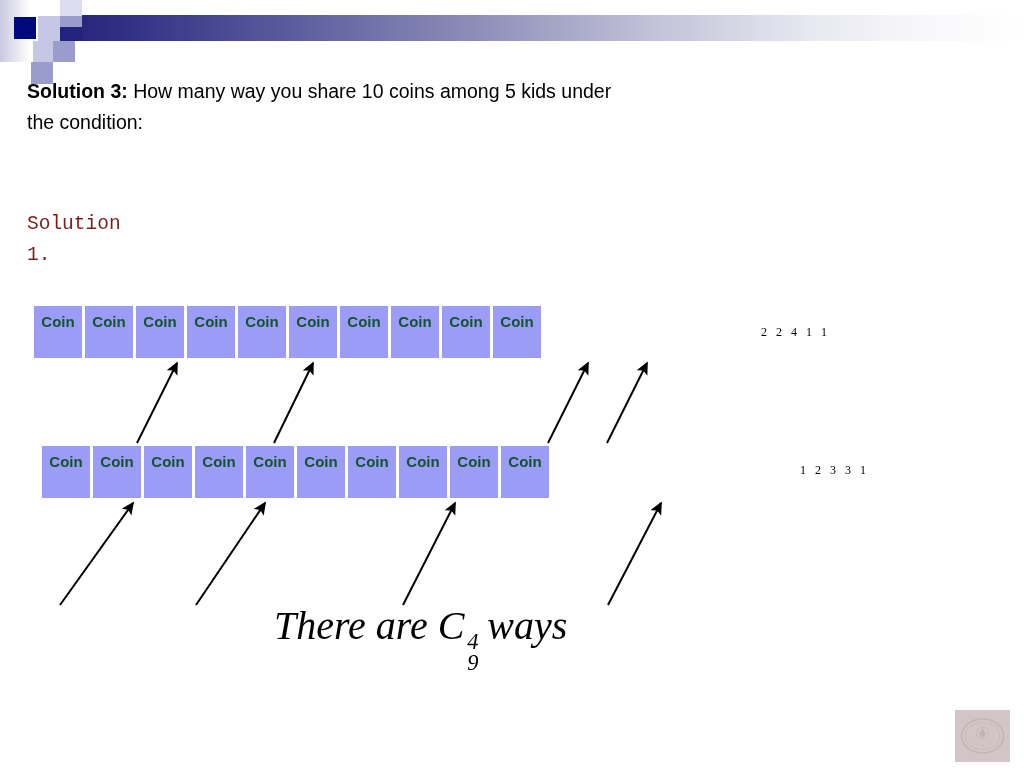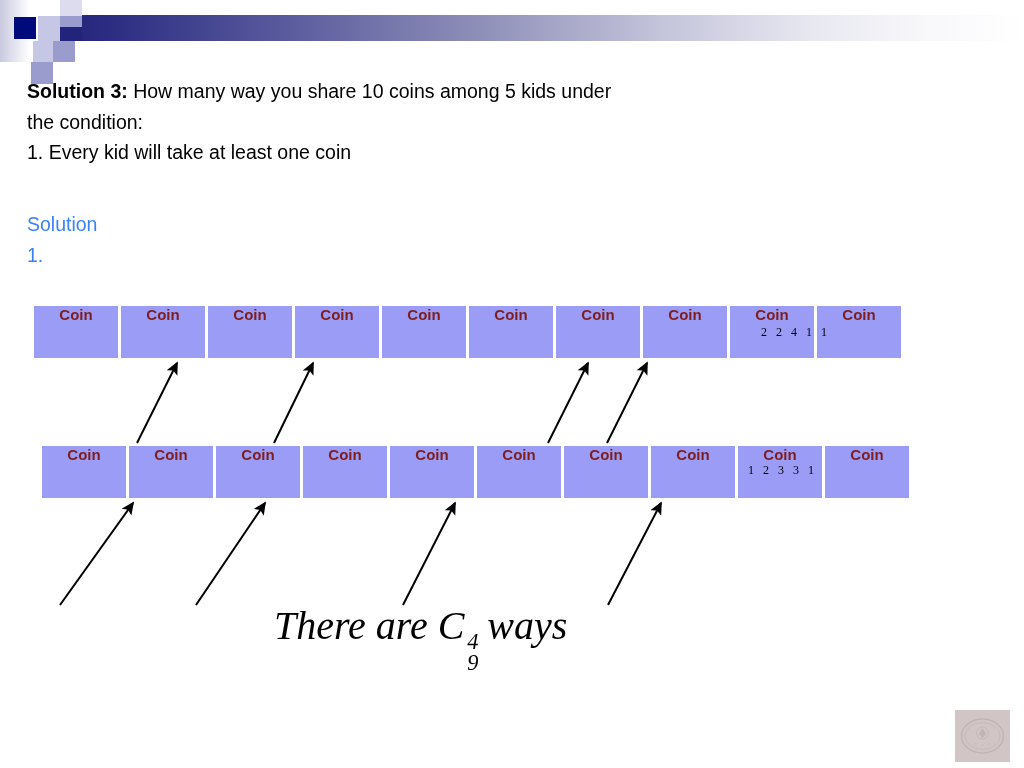--- a/index.html
+++ b/index.html
@@ -63,59 +63,61 @@
     color: #000000;
   }
   #question-block .q-label { font-weight: bold; }
 
   #solution-block {
     position: absolute;
     left: 27px;
     top: 209px;
     font-size: 19.5px;
     line-height: 31px;
-    color: #3b82f6;
+    color: #7f1d1d;
+    font-family: Liberation Mono, monospace;
   }
 
   
   .coin-row {
     position: absolute;
     display: flex;
     background: #ffffff;
   }
   #coin-row-1 { left: 34px;  top: 306px; }
   #coin-row-2 { left: 42px;  top: 446px; }
 
   .coin-cell {
-    width: 84px;
+    width: 48px;
     height: 52px;
     background: #9a9cf6;
-    color: #7f1d1d;
+    color: #14532d;
     font-size: 15px;
     font-weight: bold;
     font-family: "Liberation Sans", sans-serif;
     display: flex;
     align-items: flex-start;
     justify-content: center;
+    padding-top: 7px;
     box-sizing: border-box;
     margin-right: 3px;
   }
   .coin-cell:last-child { margin-right: 0; }
 
   
   .partition-label {
     position: absolute;
     font-family: "Liberation Serif", serif;
     font-size: 12px;
     color: #000000;
     letter-spacing: 3px;
     white-space: nowrap;
   }
   #partition-1 { left: 761px; top: 325px; }
-  #partition-2 { left: 748px; top: 463px; }
+  #partition-2 { left: 800px; top: 463px; }
 
   
   #arrow-layer {
     position: absolute;
     left: 0; top: 0;
     width: 1024px;
     height: 768px;
     pointer-events: none;
   }
 
@@ -175,21 +177,20 @@
   <div class="sq sq-navy" style="left:14px;  top:17px; width:22px; height:22px;"></div>
   <div class="sq sq-light" style="left:33px;  top:41px; width:20px; height:21px;"></div>
   <div class="sq sq-mid" style="left:53px;  top:41px; width:22px; height:21px;"></div>
   <div class="sq sq-navy" style="left:60px;  top:27px; width:22px; height:14px; background:#22237a;"></div>
   <div class="sq sq-mid" style="left:31px;  top:62px; width:22px; height:22px;"></div>
 </div>
 
 <div id="question-block">
   <div><span class="q-label">Solution 3:</span><span> How many way you share 10 coins among 5 kids under</span></div>
   <div>the condition:</div>
-  <div>1. Every kid will take at least one coin</div>
 </div>
 
 <div id="solution-block">
   <div>Solution</div>
   <div>1.</div>
 </div>
 
 <div class="coin-row" id="coin-row-1">
   <div class="coin-cell">Coin</div>
   <div class="coin-cell">Coin</div>

